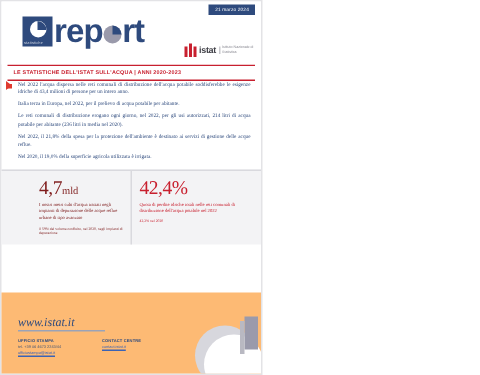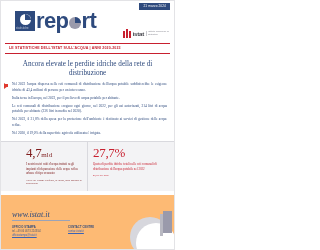--- a/index.html
+++ b/index.html
@@ -325,42 +325,41 @@
           <i></i>
           <i></i>
         </div>
       <div class="istat-name">istat</div>
       <div class="istat-sub">Istituto Nazionale di Statistica</div>
     </div>
   </div>
 
   <div class="banner">LE STATISTICHE DELL'ISTAT SULL'ACQUA | ANNI 2020-2023</div>
 
-  <div class="headline">Ancora elevate le perdite idriche della rete di distribuzione</div>
 
   <div class="body-wrap">
     <div class="arrow"></div>
     <p class="para">Nel 2022 l'acqua dispersa nelle reti comunali di distribuzione dell'acqua potabile soddisferebbe le esigenze idriche di 43,4 milioni di persone per un intero anno.</p>
     <p class="para">Italia terza in Europa, nel 2022, per il prelievo di acqua potabile per abitante.</p>
     <p class="para">Le reti comunali di distribuzione erogano ogni giorno, nel 2022, per gli usi autorizzati, 214 litri di acqua potabile per abitante (236 litri in media nel 2020).</p>
     <p class="para">Nel 2022, il 21,8% della spesa per la protezione dell'ambiente è destinato ai servizi di gestione delle acque reflue.</p>
     <p class="para">Nel 2020, il 19,0% della superficie agricola utilizzata è irrigata.</p>
   </div>
 
   <div class="stats">
 
     <div class="stat blue">
       <div class="big"><span>4,7</span><span class="unit">mld</span></div>
       <div class="desc">I nostri metri cubi d'acqua trattati negli impianti di depurazione delle acque reflue urbane di tipo avanzato</div>
       <div class="note">il 59% del volume confluito, nel 2020, negli impianti di depurazione</div>
     </div>
 
 
     <div class="stat red">
-      <div class="big"><span>27,7%</span></div>
+      <div class="big"><span>42,4%</span></div>
       <div class="desc">Quota di perdite idriche totali nelle reti comunali di distribuzione dell'acqua potabile nel 2022</div>
       <div class="note">42,2% nel 2020</div>
     </div>
 
   </div>
 
   <div class="footer">
     <div class="deco">
       <div class="wedge"></div>
       <div class="wedge2"></div>

